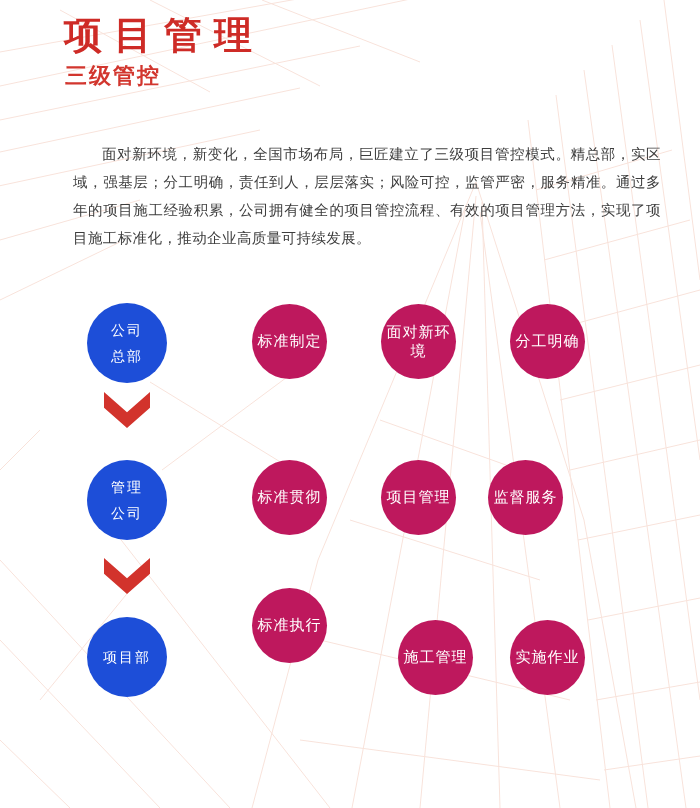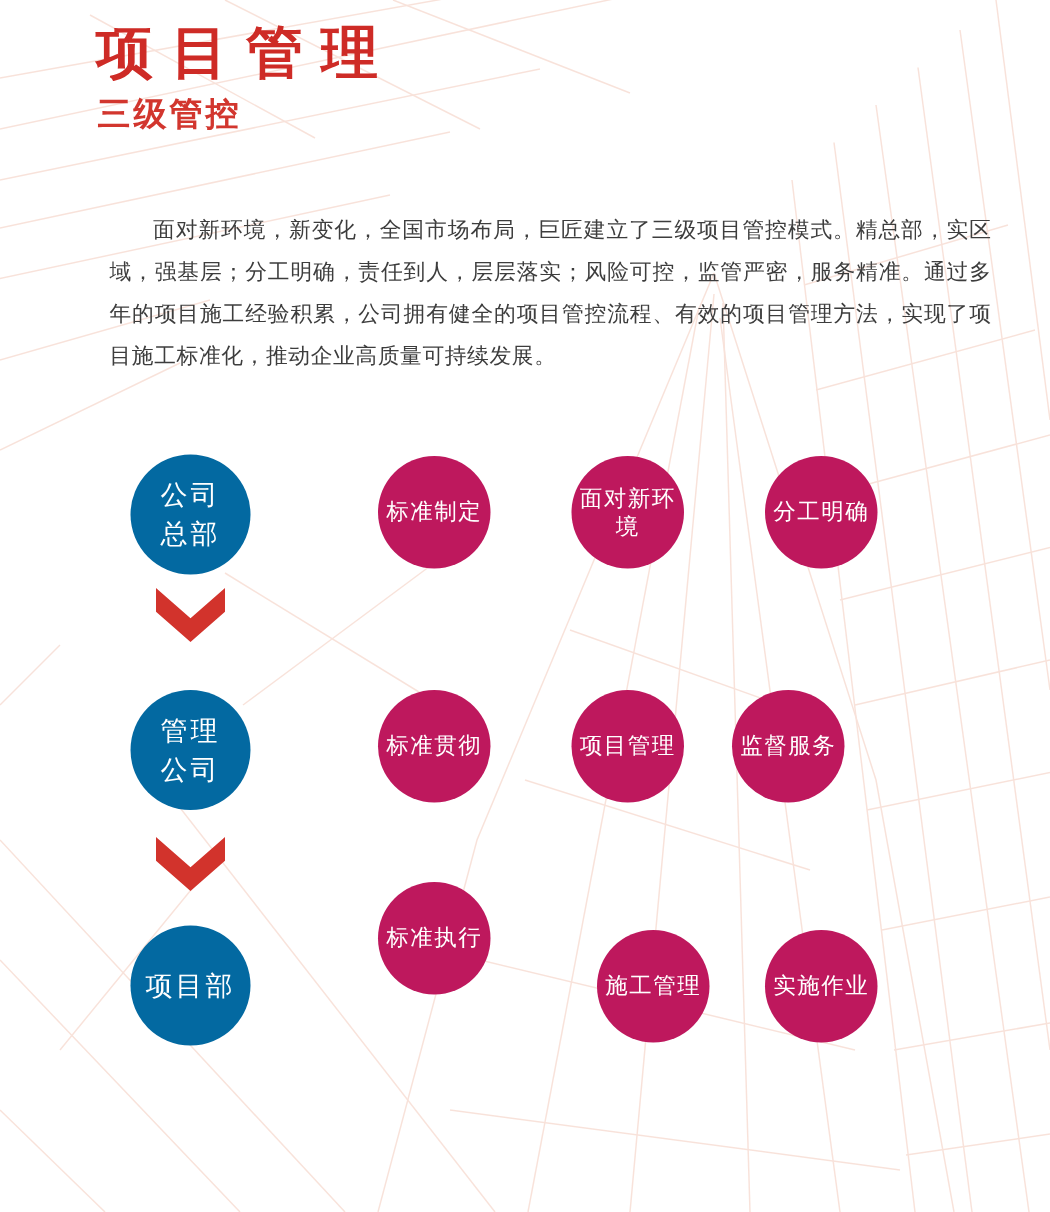--- a/index.html
+++ b/index.html
@@ -40,22 +40,22 @@
 
   .circle{
     position:absolute;
     border-radius:50%;
     display:flex;align-items:center;justify-content:center;
     text-align:center;
     color:#ffffff;
   }
   .circle.red{
     width:80px;height:80px;
-    background:#0369a1;
-    font-size:18px;line-height:26px;
+    background:#1d4ed8;
+    font-size:14px;line-height:26px;
     letter-spacing:2px;
     white-space:pre-line;
   }
   .circle.tan{
     width:75px;height:75px;
     background:#be185d;
     font-size:15px;
     letter-spacing:1px;
   }
   .chevron{

